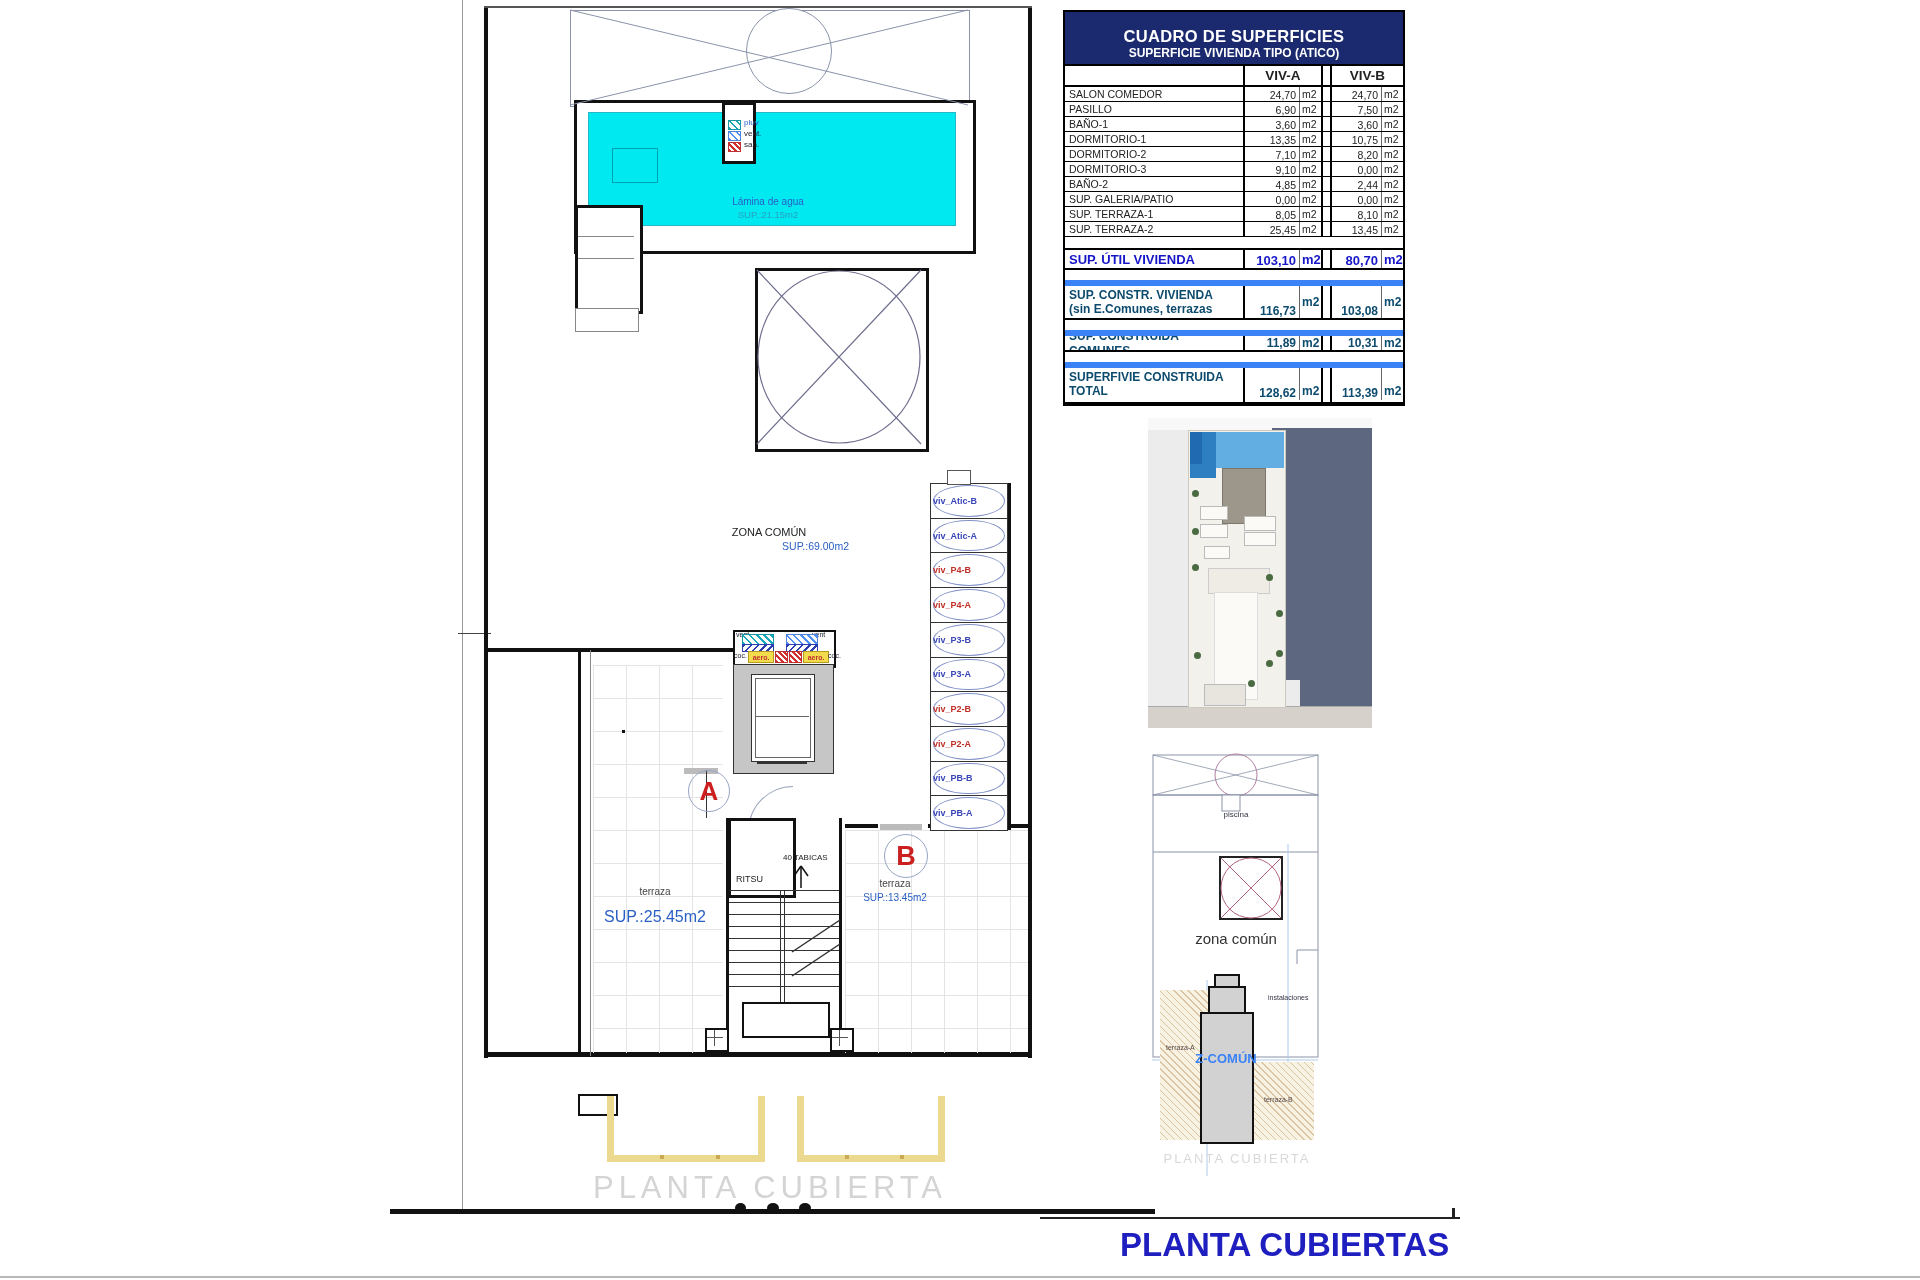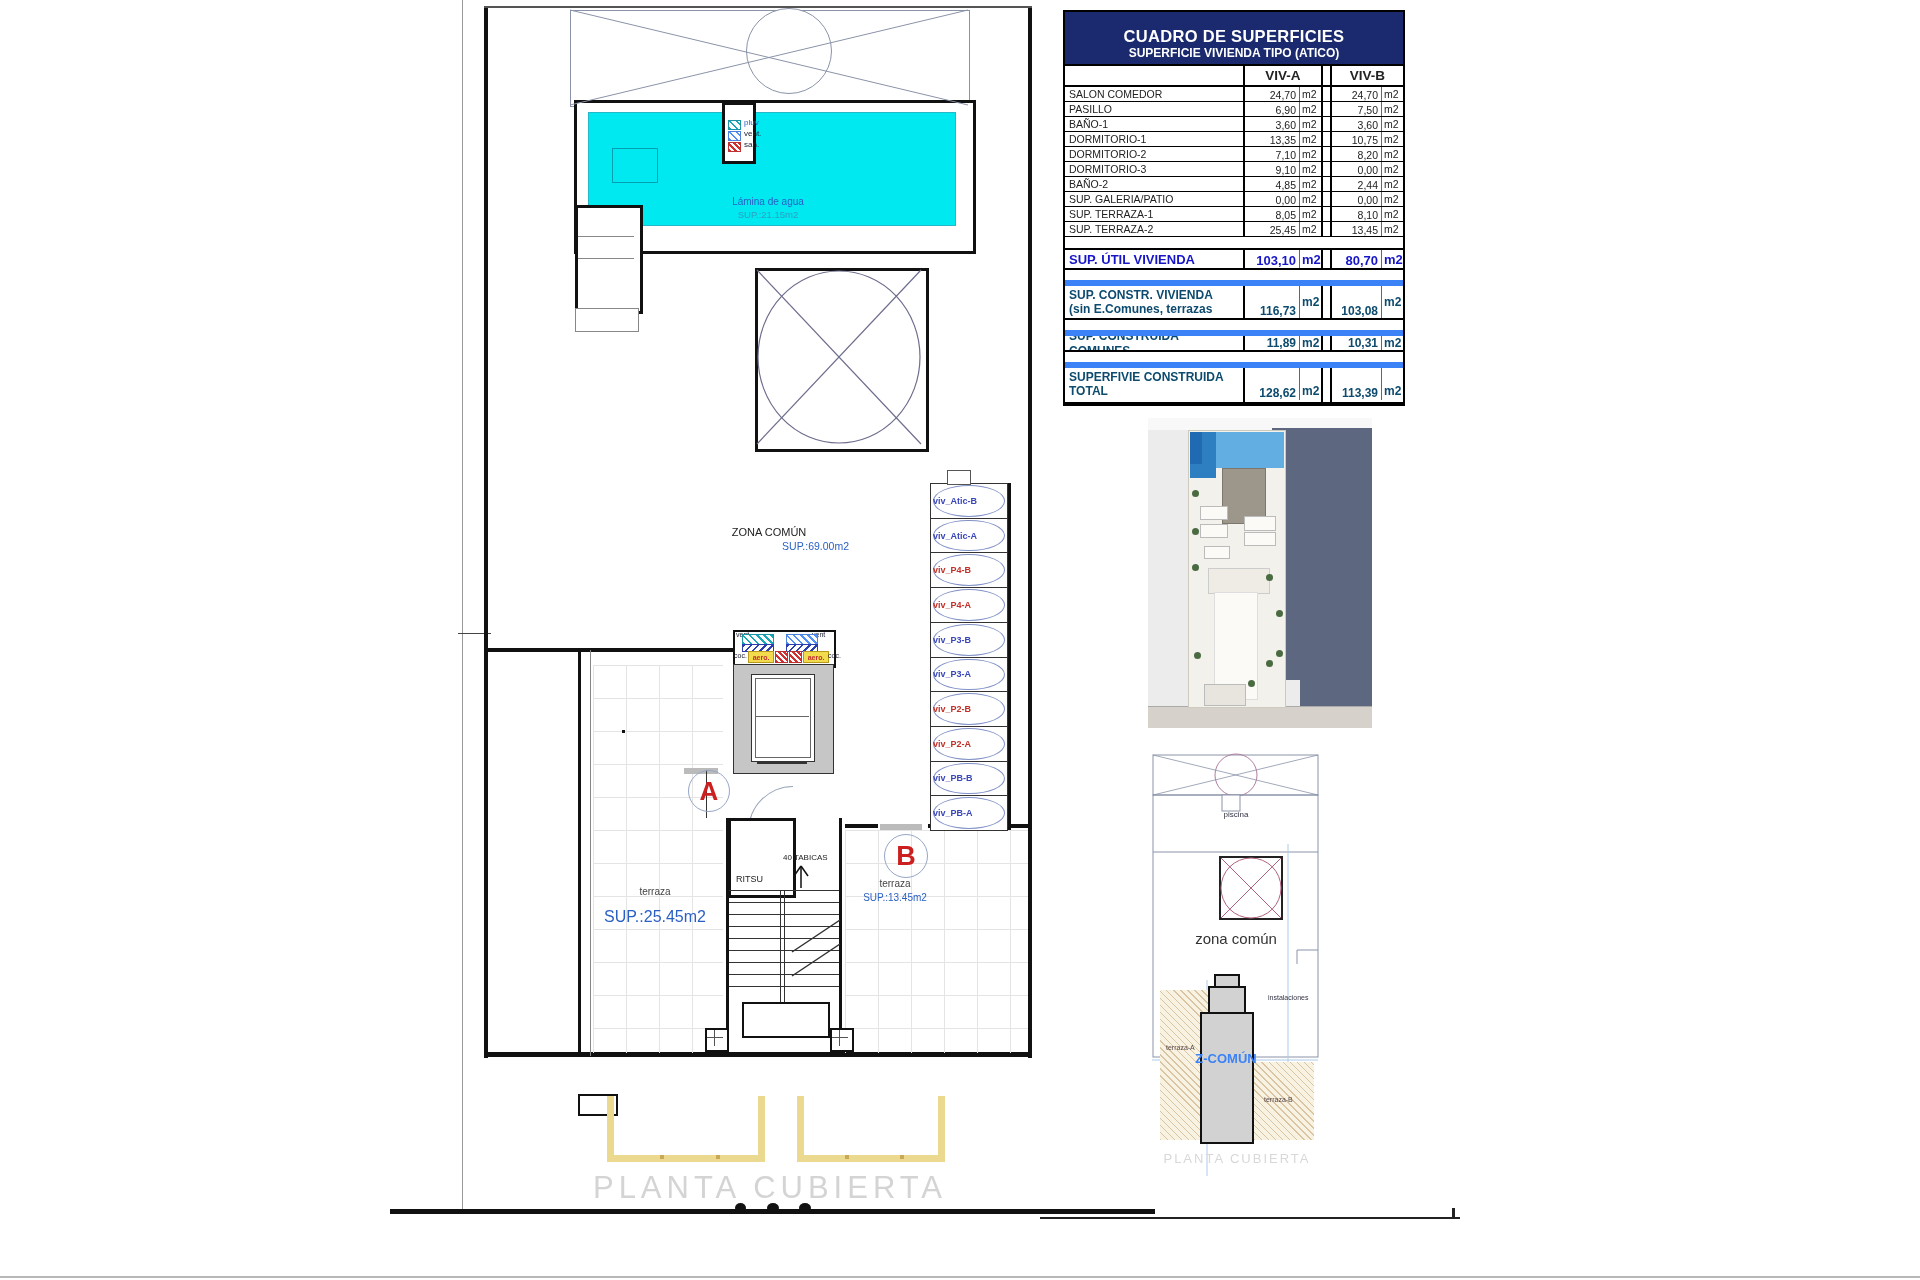--- a/index.html
+++ b/index.html
@@ -542,15 +542,16 @@
     <div class="txt" style="left:20px;top:178px;width:128px;text-align:center;font-size:15px;color:#333">zona común</div>
     <div class="txt" style="left:116px;top:242px;font-size:7px;color:#334">instalaciones</div>
     <div class="txt" style="left:14px;top:292px;font-size:7px;color:#544">terraza-A</div>
     <div class="txt" style="left:36px;top:300px;width:76px;text-align:center;font-size:13px;font-weight:bold;color:#3b82f6">Z-COMÚN</div>
     <div class="txt" style="left:112px;top:344px;font-size:7px;color:#544">terraza-B</div>
     <div class="txt" style="left:2px;top:400px;width:166px;text-align:center;font-size:13px;letter-spacing:2px;color:#d8d8d8">PLANTA CUBIERTA</div>
   </div>
 
   <div class="abs" style="left:1040px;top:1217px;width:420px;height:2px;background:#222"></div>
   <div class="abs" style="left:1452px;top:1208px;width:3px;height:11px;background:#222"></div>
+  <div class="txt" style="left:1120px;top:1226px;width:320px;text-align:center;font-size:33px;font-weight:bold;color:#1f1fc0">PLANTA CUBIERTAS</div>
   <div class="abs" style="left:0;top:1276px;width:1920px;height:2px;background:#b8b8b8"></div>
 
 </div>
 
 </body></html>

